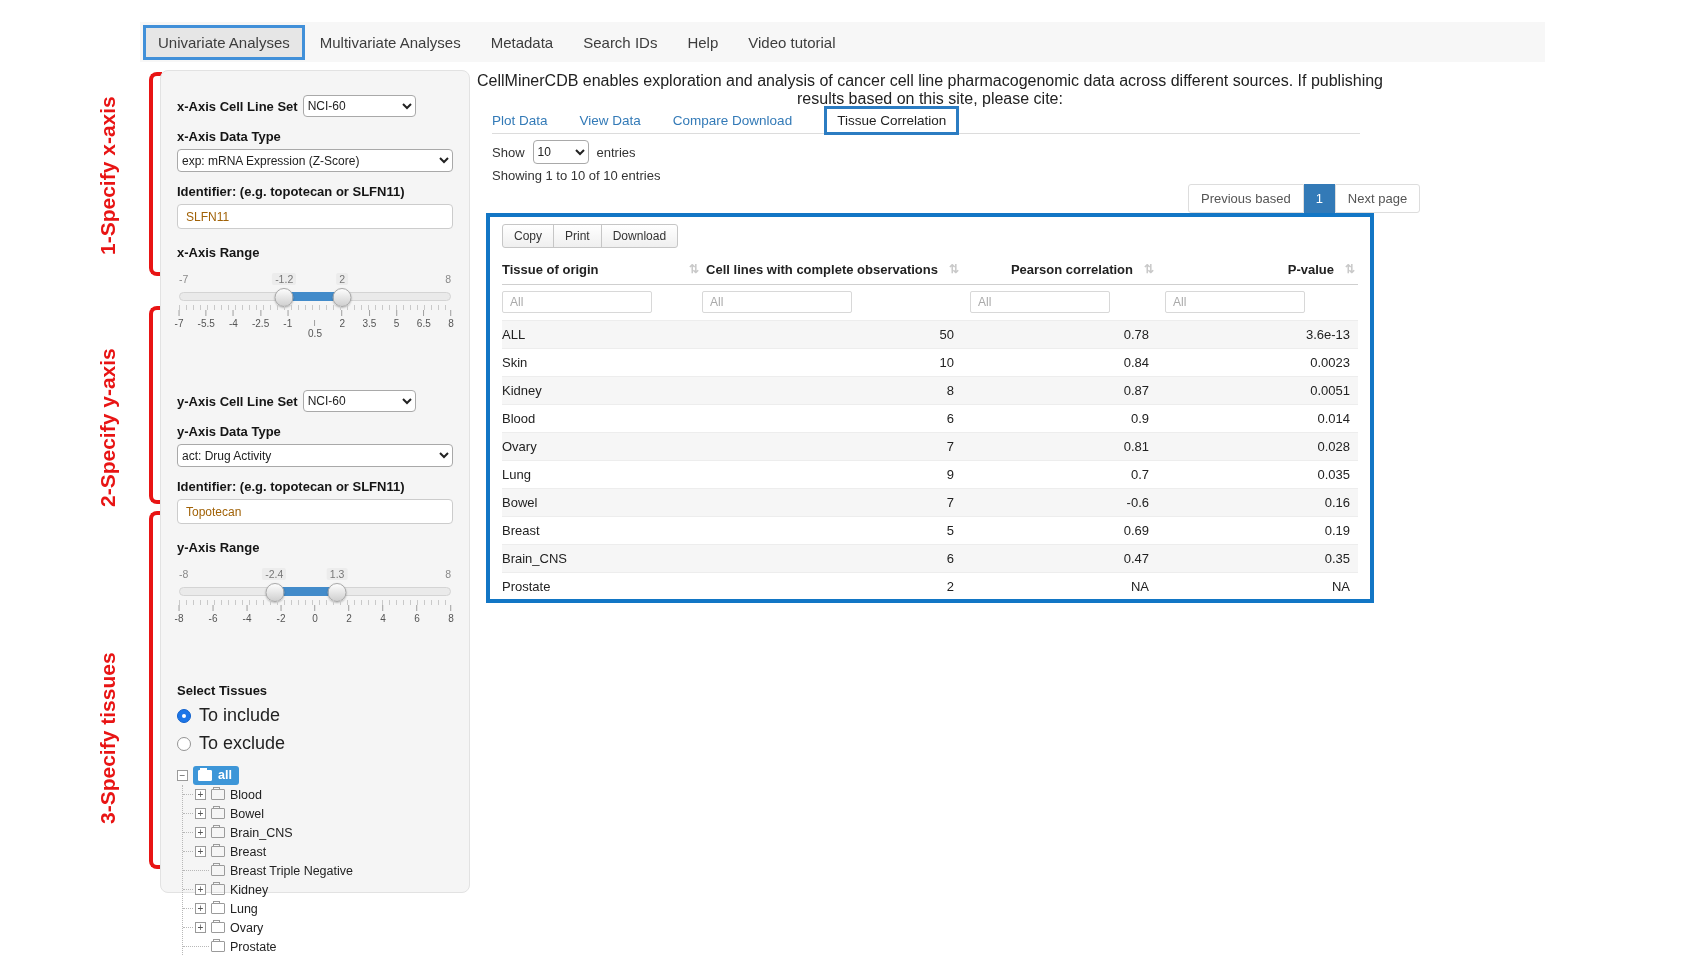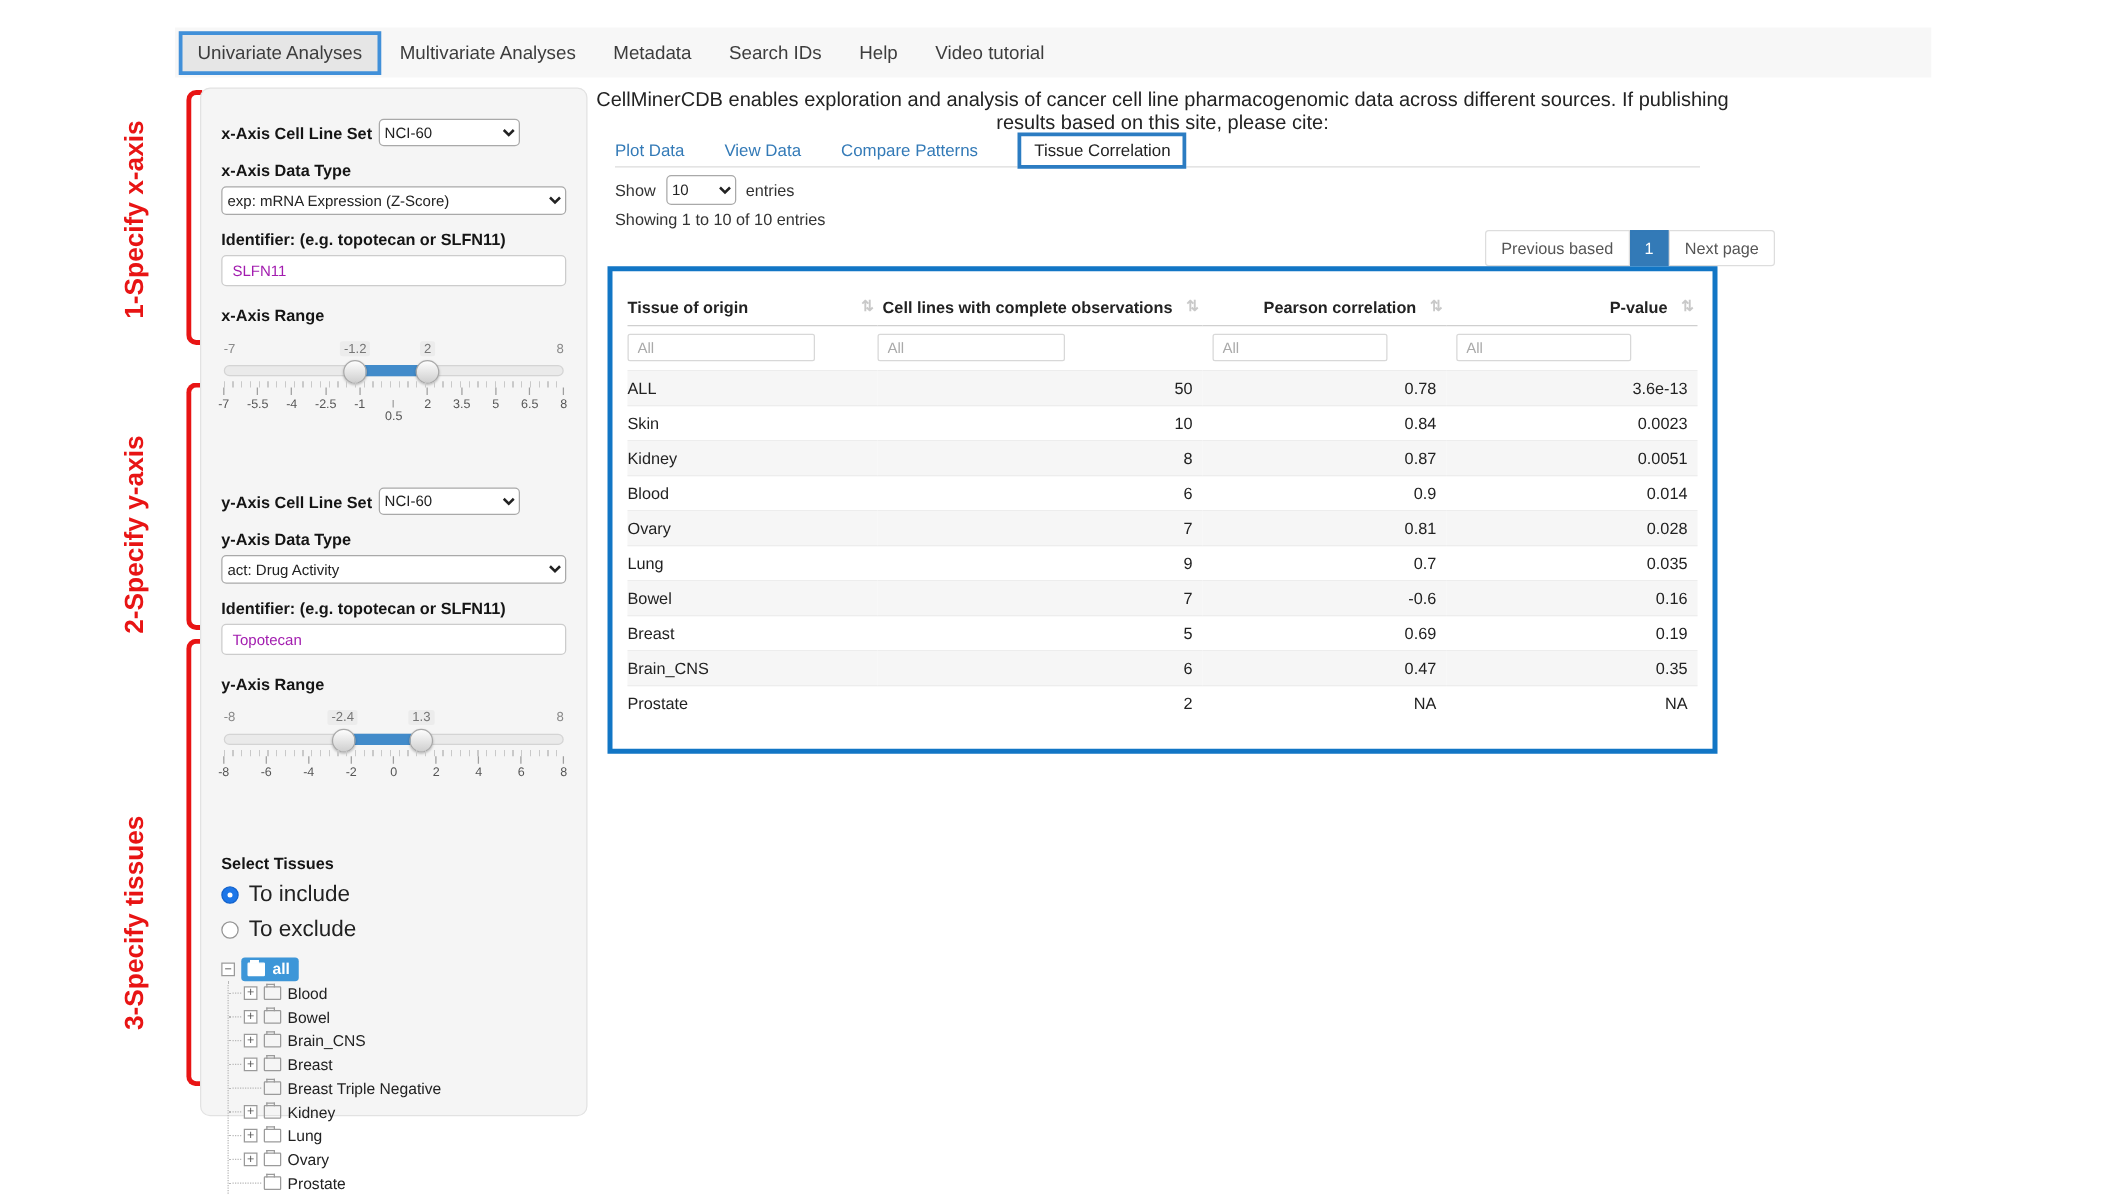--- a/index.html
+++ b/index.html
@@ -29,21 +29,21 @@
              background:#f5f5f5; border:1px solid #e2e2e2; border-radius:8px;
              padding:16px; }
   .lbl { font-weight:bold; font-size:13px; color:#151515; margin:12px 0 5px; }
   .inline-row { display:flex; align-items:center; gap:5px; margin:8px 0 2px; }
   .inline-row .lbl { margin:0; white-space:nowrap; }
   select { background:#fff; border:1px solid #a9a9a9; border-radius:4px; font-size:12px;
            color:#222; font-family:"Liberation Sans",sans-serif; }
   .sel-inline { width:113px; height:22px; }
   .sel-full { width:100%; height:23px; }
   .txt { width:100%; height:25px; border:1px solid #ccc; border-radius:4px; background:#fff;
-         padding:2px 8px; font-size:12px; color:#a21caf; }
+         padding:2px 8px; font-size:12px; color:#a16207; }
 
   
   .slider { position:relative; height:52px; margin:30px 2px 0; }
   .sl-minmax, .sl-hlabel { position:absolute; top:-17px; font-size:10.5px; color:#8a8a8a; }
   .sl-minmax.max { right:0; }
   .sl-hlabel { transform:translateX(-50%); color:#777; background:#ececec; padding:0 3px; border-radius:2px; }
   .sl-track { position:absolute; top:2px; left:0; right:0; height:9px; background:#eaeaea;
               border:1px solid #d4d4d4; border-radius:5px; }
   .sl-bar { position:absolute; top:-1px; height:9px; background:#428bca; }
   .sl-handle { position:absolute; top:-5px; width:19px; height:19px; border-radius:50%;
@@ -311,41 +311,46 @@
   
 </div>
 
 <div class="citation">
   <span>CellMinerCDB enables exploration and analysis of cancer cell line pharmacogenomic data across different sources. If publishing results based on this site, please cite:</span>
 </div>
 
 <div class="subtabs" id="subtabs">
     <div class="subtab">Plot Data</div>
     <div class="subtab">View Data</div>
-    <div class="subtab">Compare Patterns</div>
+    <div class="subtab">Compare Download</div>
     <div class="subtab active">Tissue Correlation</div>
   </div>
 
 <div class="show-row">
   <span>Show</span>
   <select class="sel-entries">
     <option>10</option>
   </select>
   <span>entries</span>
 </div>
 
 <div class="showing">Showing 1 to 10 of 10 entries</div>
 
 <div class="pagination">
   <div class="page-btn prev">Previous based</div>
   <div class="page-num">1</div>
   <div class="page-btn next">Next page</div>
 </div>
 
 <div class="table-box">
+  <div class="dt-buttons" id="dt-buttons">
+      <div class="dt-btn">Copy</div>
+      <div class="dt-btn">Print</div>
+      <div class="dt-btn">Download</div>
+    </div>
   <table class="dt">
     <colgroup>
         <col class="c1">
         <col class="c2">
         <col class="c3">
         <col class="c4">
       </colgroup>
     <thead id="dt-head">
         <tr>
           <th class="left"><span>Tissue of origin</span><span class="sort-icon">⇅</span></th>

